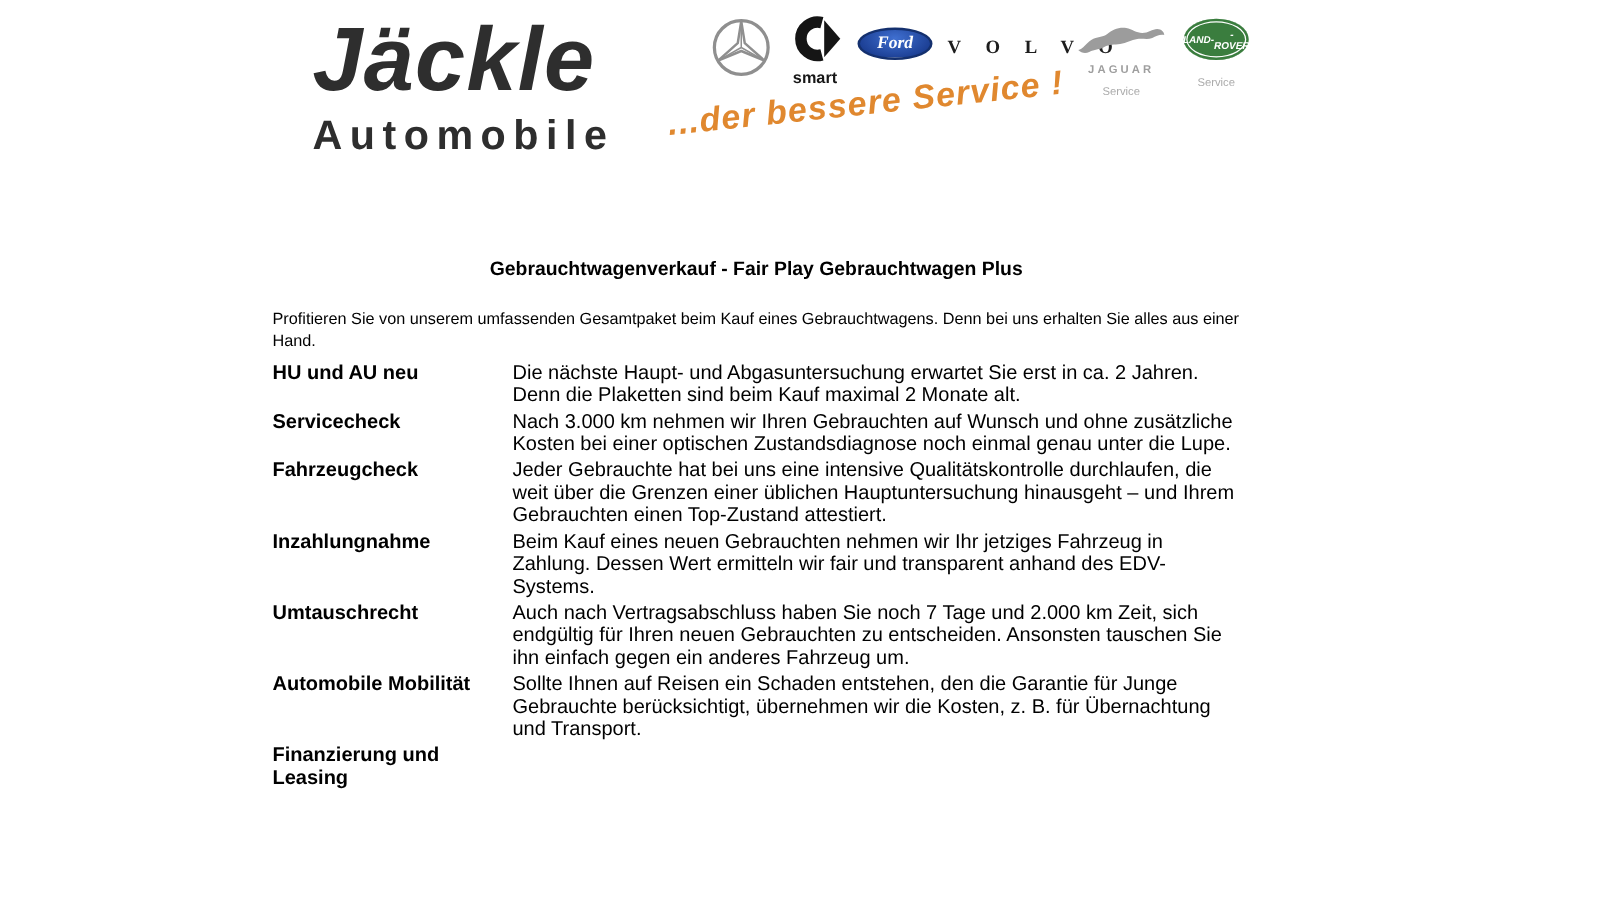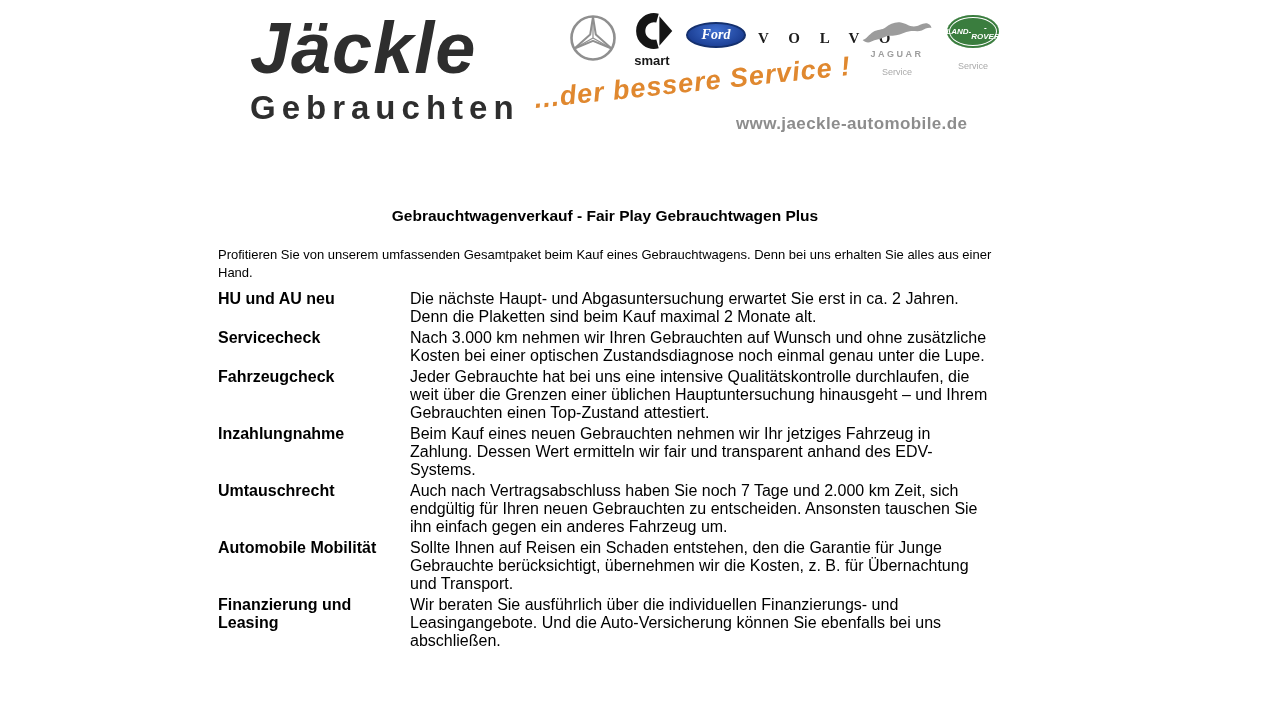--- a/index.html
+++ b/index.html
@@ -98,21 +98,21 @@
   }
   .feature-term { font-weight:bold; padding-right:10px; }
 </style>
 </head>
 <body>
 
 <div class="header">
 
   <div class="logo-block">
     <div class="logo-line1">Jäckle</div>
-    <div class="logo-line2">Gebrauchten</div>
+    <div class="logo-line2">Automobile</div>
   </div>
 
   <div class="brands">
 
     <div class="brand brand-mercedes">
       <span>
         <svg width="48" height="48" viewBox="0 0 48 48">
           <circle cx="24" cy="24" r="21.5" fill="none" stroke="#8f8f8f" stroke-width="2.6"></circle>
           <path d="M24 3 L26.8 20.5 L42.5 34.5 L24 26.8 L5.5 34.5 L21.2 20.5 Z" fill="none" stroke="#8f8f8f" stroke-width="2" stroke-linejoin="round"></path>
           <path d="M24 3 L24 24 M5.5 34.5 L24 24 M42.5 34.5 L24 24" stroke="#8f8f8f" stroke-width="1.2"></path>
@@ -154,21 +154,20 @@
       <div class="lr-oval">
         <span>LAND-</span>
         <span>-ROVER</span>
       </div>
       <div class="service-label">Service</div>
     </div>
 
   </div>
 
   <div class="tagline">...der bessere Service !</div>
-  <div class="website">www.jaeckle-automobile.de</div>
 </div>
 
 <div class="content">
 
   <div class="page-title">Gebrauchtwagenverkauf - Fair Play Gebrauchtwagen Plus</div>
 
   <div class="intro">Profitieren Sie von unserem umfassenden Gesamtpaket beim Kauf eines Gebrauchtwagens. Denn bei uns erhalten Sie alles aus einer Hand.</div>
 
   <div class="feature-list">
 
@@ -198,17 +197,16 @@
     </div>
 
 
     <div class="feature-row">
       <div class="feature-term">Automobile Mobilität</div>
       <div class="feature-desc">Sollte Ihnen auf Reisen ein Schaden entstehen, den die Garantie für Junge Gebrauchte berücksichtigt, übernehmen wir die Kosten, z. B. für Übernachtung und Transport.</div>
     </div>
 
     <div class="feature-row">
       <div class="feature-term">Finanzierung und Leasing</div>
-      <div class="feature-desc">Wir beraten Sie ausführlich über die individuellen Finanzierungs- und Leasingangebote. Und die Auto-Versicherung können Sie ebenfalls bei uns abschließen.</div>
     </div>
 
   </div>
 </div>
 
 </body></html>

